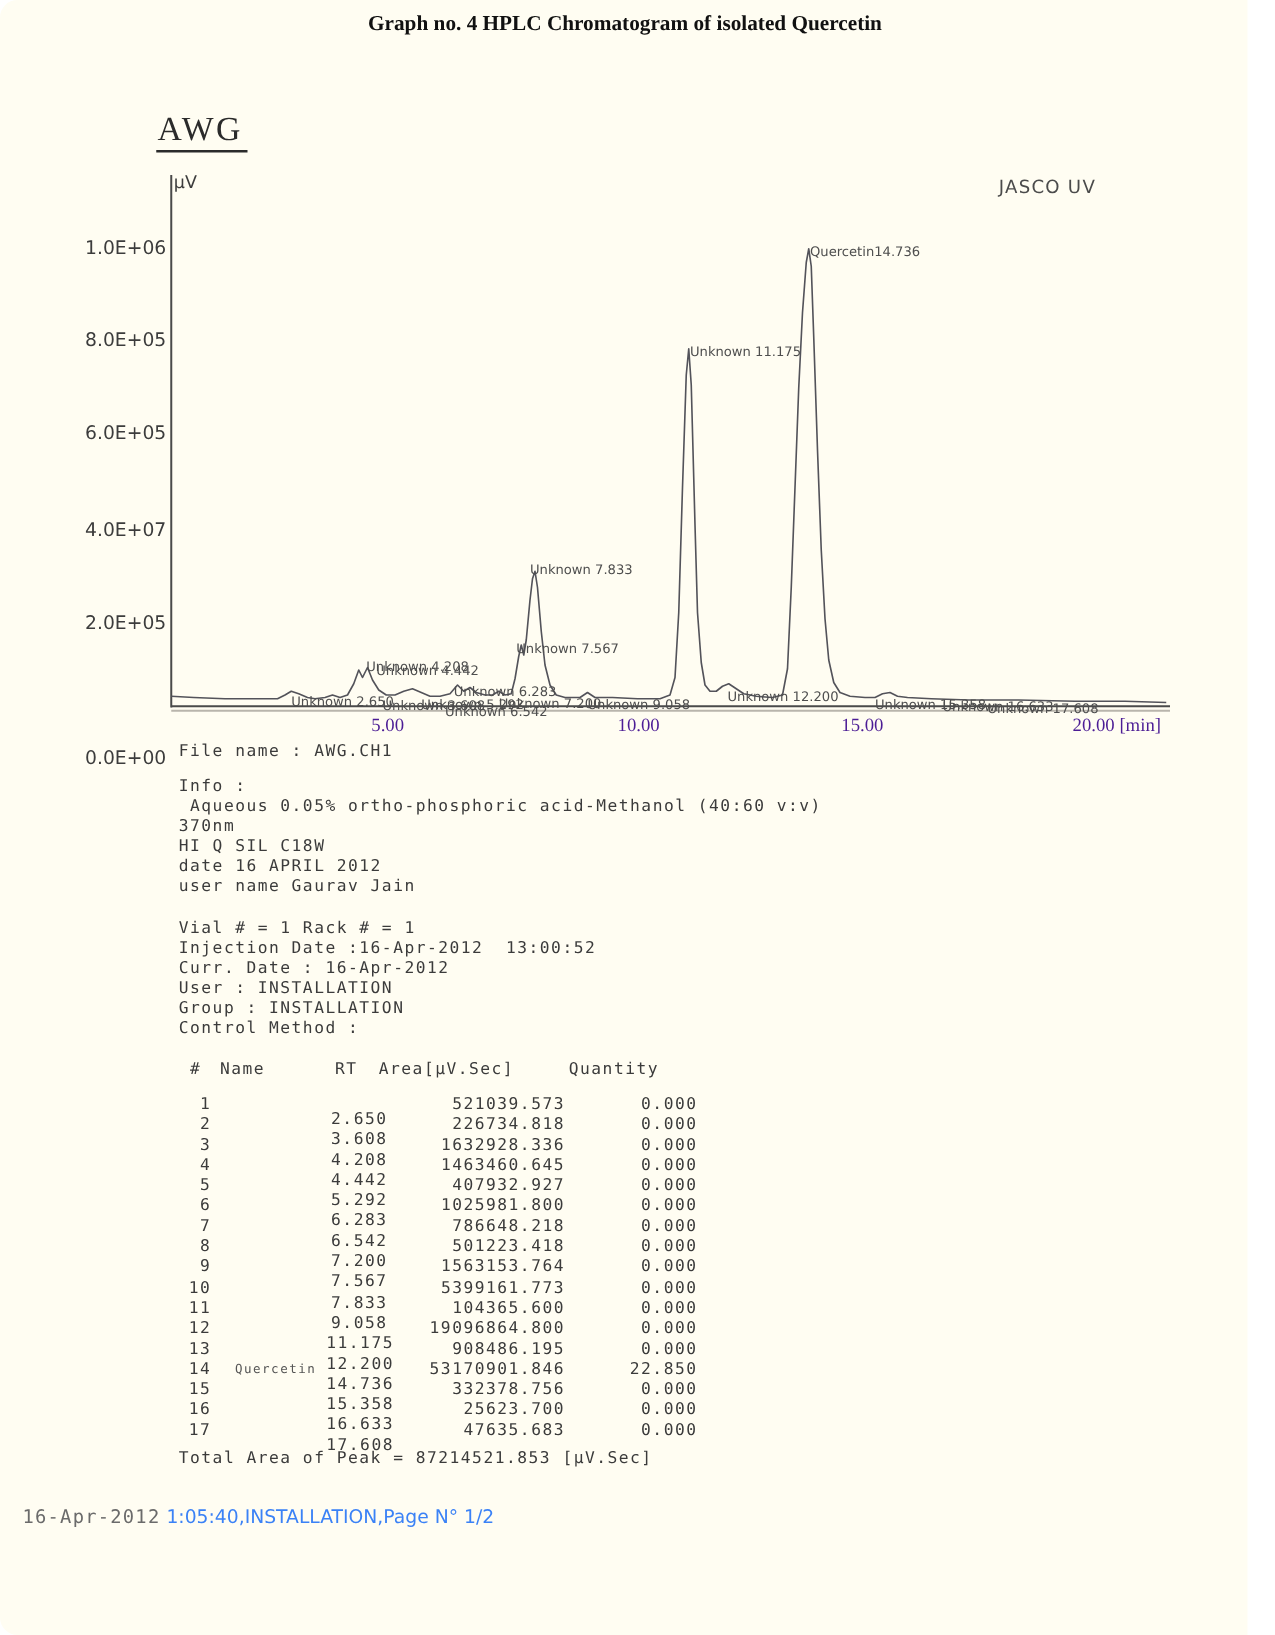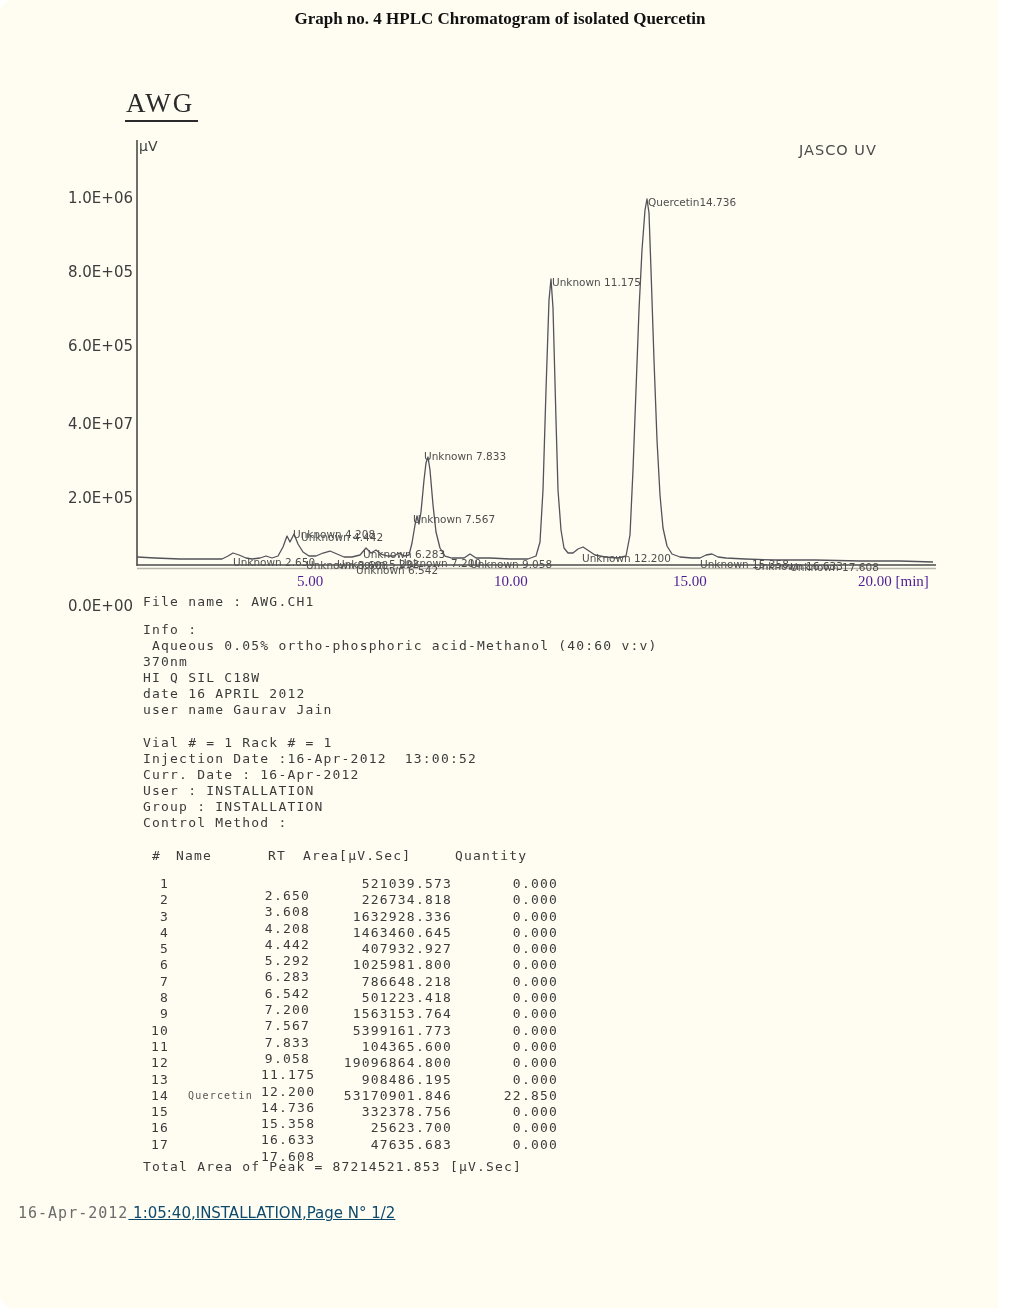--- a/index.html
+++ b/index.html
@@ -29,21 +29,21 @@
   #table-rows{position:absolute;left:143px;top:876px;}
   .trow{display:flex;height:16.3px;line-height:16.3px;}
   .c-num{width:26px;text-align:right;}
   .c-name{width:92px;text-align:left;padding-left:19px;box-sizing:border-box;font-size:10px;color:#555;}
   .c-rt{width:49px;text-align:right;margin-top:12px;}
   .c-area{width:142px;text-align:right;}
   .c-qty{width:106px;text-align:right;}
   #total-line{position:absolute;left:143px;top:1159px;}
   #page-footer{position:absolute;left:18px;top:1204px;font-size:15px;white-space:pre;}
   #page-footer .f-date{font-family:"DejaVu Sans Mono", monospace;color:#6b6b6b;letter-spacing:1px;}
-  #page-footer .f-rest{color:#0c4a6e;text-decoration:underline;}
+  #page-footer .f-rest{color:#3b82f6;}
 </style>
 </head>
 <body>
 
 <div id="page">
   <div id="right-margin"></div>
 
   <div class="doc-title">Graph no. 4 HPLC Chromatogram of isolated Quercetin</div>
 
   <div class="sample-heading">AWG</div>

